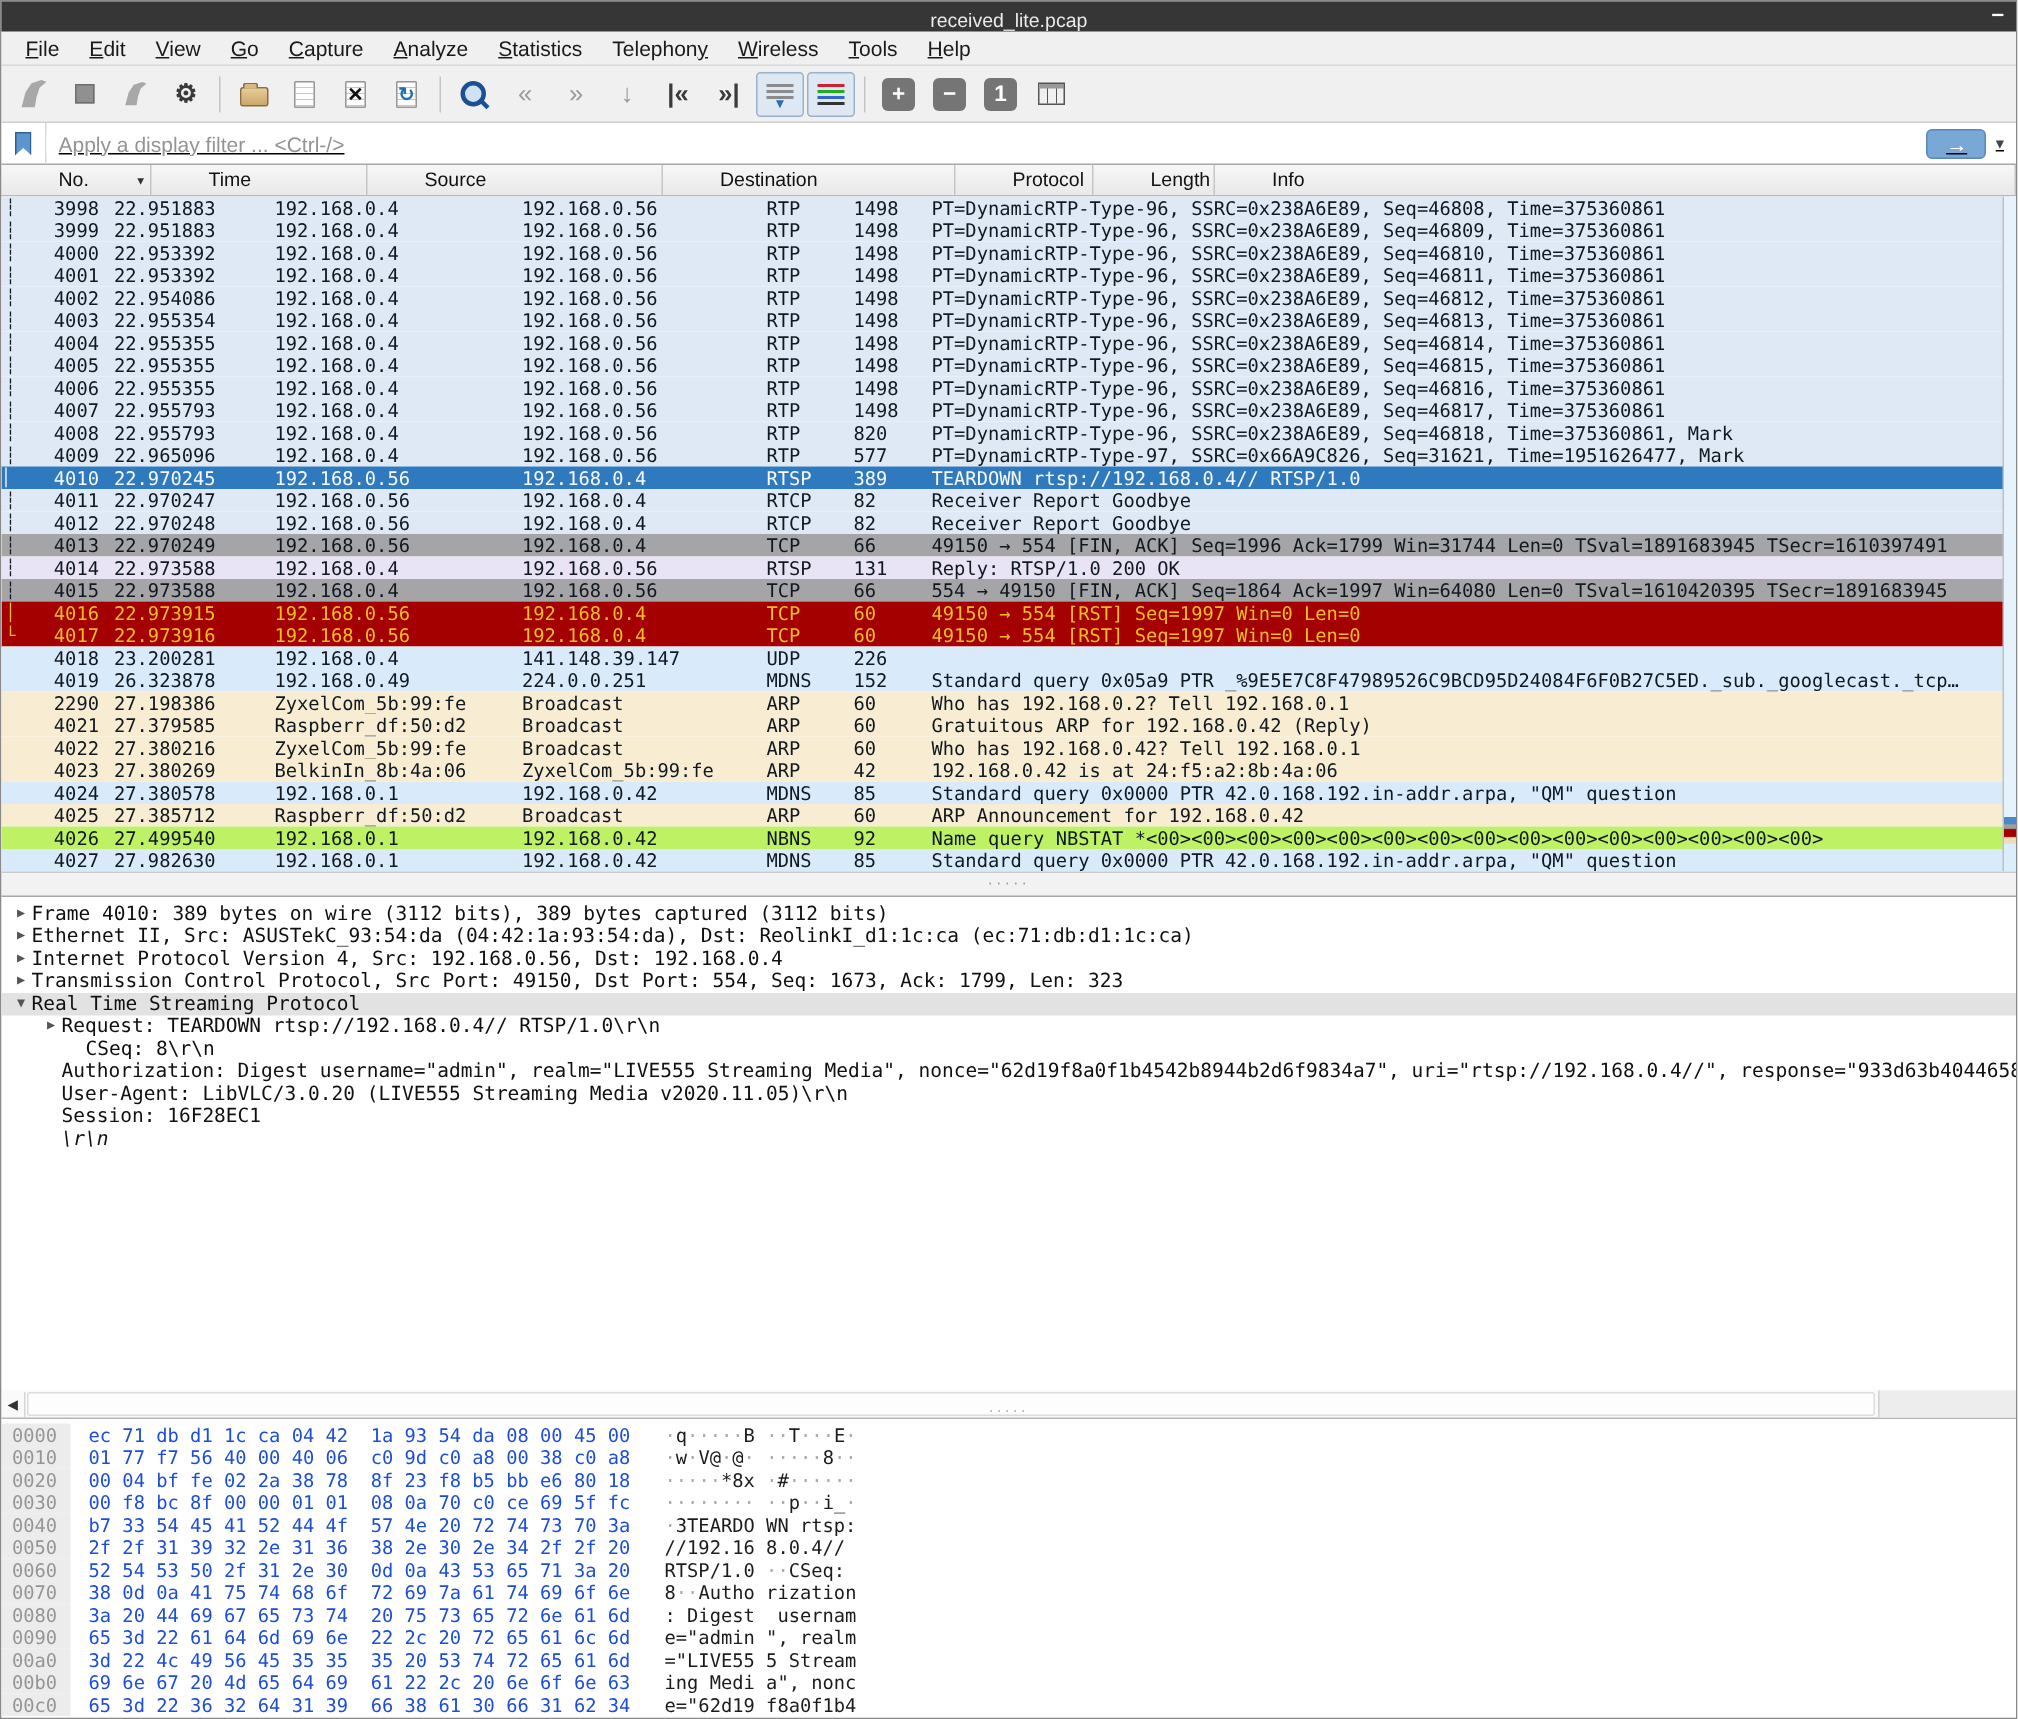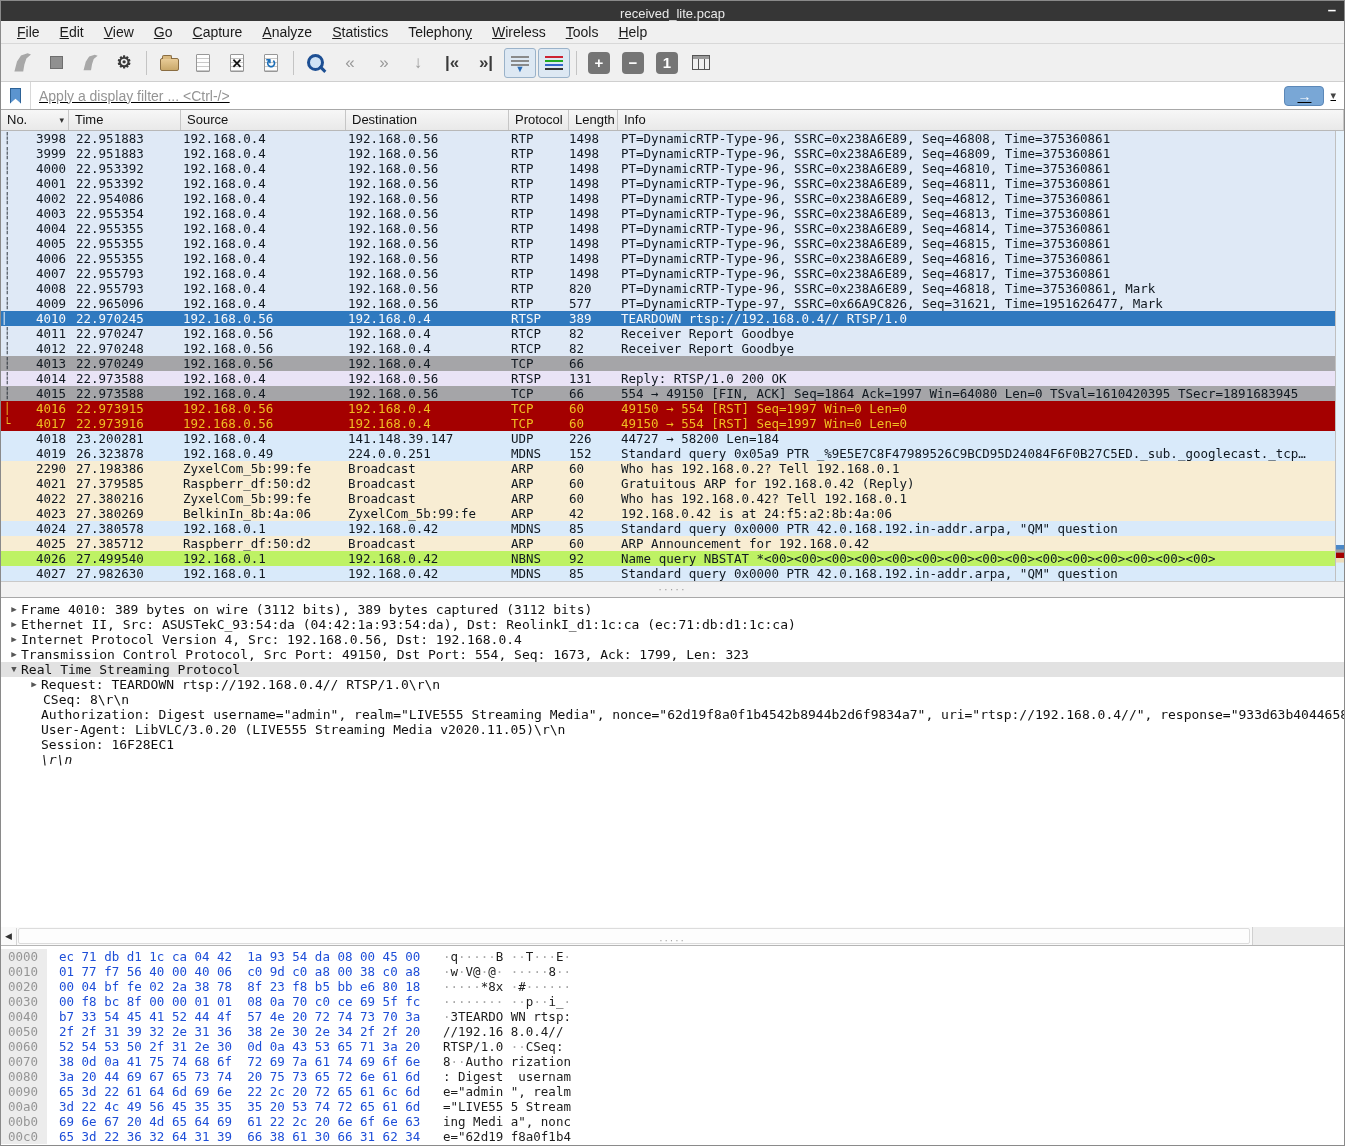--- a/index.html
+++ b/index.html
@@ -45,21 +45,21 @@
   .filterbar { height:28px; flex:0 0 28px; background:#fff; border-bottom:1px solid #a8a8a8; display:flex; align-items:center;text-decoration:underline; }
   .bkwrap { width:30px; height:100%; display:flex; align-items:center; justify-content:center; border-right:1px solid #d8d8d8; }
   .bookmark { width:11px; height:16px; background:#5b94cf; border:1px solid #2d6296; clip-path:polygon(0 0,100% 0,100% 100%,50% 70%,0 100%); }
   .filterinput { flex:1; border:none; outline:none; font-size:14px; color:#222; padding:0 8px; font-family:"Liberation Sans",sans-serif; }
   .filterinput::placeholder { color:#949494; }
   .applybtn { width:40px; height:20px; background:#79a7d6; border:1px solid #5c88b8; border-radius:4px; color:#fff; display:flex; align-items:center; justify-content:center; font-weight:bold; font-size:14px; margin-right:6px; }
   .filtercaret { color:#444; font-size:11px; margin-right:8px; }
 
   
   .pheader { height:21px; flex:0 0 21px; background:linear-gradient(#f7f7f7,#e9e9e9); border-bottom:1px solid #b8b8b8; display:flex; font-size:13px; color:#111; }
-  .hcell { border-right:1px solid #c6c6c6; padding:2px 4px 0 6px; white-space:nowrap; overflow:hidden; display:flex; }
+  .hcell { border-right:1px solid #c6c6c6; padding:2px 4px 0 6px; white-space:nowrap; overflow:hidden; display:flex;margin-left:32px; }
   .hcell .sort { margin-left:auto; font-size:9px; color:#333; padding-top:3px; }
 
   
   .plist { height:450px; flex:0 0 450px; background:#fff; position:relative; font-family:"DejaVu Sans Mono",monospace; font-size:12.5px; overflow:hidden; }
   .prow { height:15px; display:flex; white-space:nowrap; color:#101820; line-height:15px; }
   .pc { overflow:hidden; flex:0 0 auto; }
   .pc.gut { width:12px; text-align:center; font-size:11px; }
   .pc.no { width:56px; text-align:right; padding-right:3px; }
   .pc.time { width:112px; padding-left:7px; }
   .pc.src { width:165px; padding-left:2px; }
@@ -384,20 +384,21 @@
         <span class="pc info">Receiver Report   Goodbye</span>
       </div>
       <div class="prow c-gray">
         <span class="pc gut">┆</span>
         <span class="pc no">4013</span>
         <span class="pc time">22.970249</span>
         <span class="pc src">192.168.0.56</span>
         <span class="pc dst">192.168.0.4</span>
         <span class="pc proto">TCP</span>
         <span class="pc len">66</span>
+        <span class="pc info">49150 → 554 [FIN, ACK] Seq=1996 Ack=1799 Win=31744 Len=0 TSval=1891683945 TSecr=1610397491</span>
       </div>
       <div class="prow c-rtsp">
         <span class="pc gut">┆</span>
         <span class="pc no">4014</span>
         <span class="pc time">22.973588</span>
         <span class="pc src">192.168.0.4</span>
         <span class="pc dst">192.168.0.56</span>
         <span class="pc proto">RTSP</span>
         <span class="pc len">131</span>
         <span class="pc info">Reply: RTSP/1.0 200 OK</span>
@@ -433,21 +434,20 @@
         <span class="pc info">49150 → 554 [RST] Seq=1997 Win=0 Len=0</span>
       </div>
       <div class="prow c-udp">
         <span class="pc gut"></span>
         <span class="pc no">4018</span>
         <span class="pc time">23.200281</span>
         <span class="pc src">192.168.0.4</span>
         <span class="pc dst">141.148.39.147</span>
         <span class="pc proto">UDP</span>
         <span class="pc len">226</span>
-        <span class="pc info">44727 → 58200 Len=184</span>
       </div>
       <div class="prow c-udp">
         <span class="pc gut"></span>
         <span class="pc no">4019</span>
         <span class="pc time">26.323878</span>
         <span class="pc src">192.168.0.49</span>
         <span class="pc dst">224.0.0.251</span>
         <span class="pc proto">MDNS</span>
         <span class="pc len">152</span>
         <span class="pc info">Standard query 0x05a9 PTR _%9E5E7C8F47989526C9BCD95D24084F6F0B27C5ED._sub._googlecast._tcp…</span>
@@ -539,21 +539,21 @@
       <span class="dots">·····</span>
     </div>
 
   <div class="details" id="details">
       <div class="dline" style="padding-left: 6px;"><span class="dexp">▶</span><span class="dtxt">Frame 4010: 389 bytes on wire (3112 bits), 389 bytes captured (3112 bits)</span></div>
       <div class="dline" style="padding-left: 6px;"><span class="dexp">▶</span><span class="dtxt">Ethernet II, Src: ASUSTekC_93:54:da (04:42:1a:93:54:da), Dst: ReolinkI_d1:1c:ca (ec:71:db:d1:1c:ca)</span></div>
       <div class="dline" style="padding-left: 6px;"><span class="dexp">▶</span><span class="dtxt">Internet Protocol Version 4, Src: 192.168.0.56, Dst: 192.168.0.4</span></div>
       <div class="dline" style="padding-left: 6px;"><span class="dexp">▶</span><span class="dtxt">Transmission Control Protocol, Src Port: 49150, Dst Port: 554, Seq: 1673, Ack: 1799, Len: 323</span></div>
       <div class="dline hl" style="padding-left: 6px;"><span class="dexp">▼</span><span class="dtxt">Real Time Streaming Protocol</span></div>
       <div class="dline" style="padding-left: 26px;"><span class="dexp">▶</span><span class="dtxt">Request: TEARDOWN rtsp://192.168.0.4// RTSP/1.0\r\n</span></div>
-      <div class="dline" style="padding-left: 28px; text-align: center;"><span class="dexp"></span><span class="dtxt">CSeq: 8\r\n</span></div>
+      <div class="dline" style="padding-left: 42px; text-align: center;"><span class="dexp"></span><span class="dtxt">CSeq: 8\r\n</span></div>
       <div class="dline" style="padding-left: 26px;"><span class="dexp"></span><span class="dtxt">Authorization: Digest username="admin", realm="LIVE555 Streaming Media", nonce="62d19f8a0f1b4542b8944b2d6f9834a7", uri="rtsp://192.168.0.4//", response="933d63b4044658</span></div>
       <div class="dline" style="padding-left: 26px;"><span class="dexp"></span><span class="dtxt">User-Agent: LibVLC/3.0.20 (LIVE555 Streaming Media v2020.11.05)\r\n</span></div>
       <div class="dline" style="padding-left: 26px;"><span class="dexp"></span><span class="dtxt">Session: 16F28EC1</span></div>
       <div class="dline" style="padding-left: 26px; font-style: italic;"><span class="dexp"></span><span class="dtxt">\r\n</span></div>
     </div>
 
   <div class="hscroll">
     <span class="harrow">◀</span>
     <span class="hthumb"></span>
     <span class="hcorner"></span>

